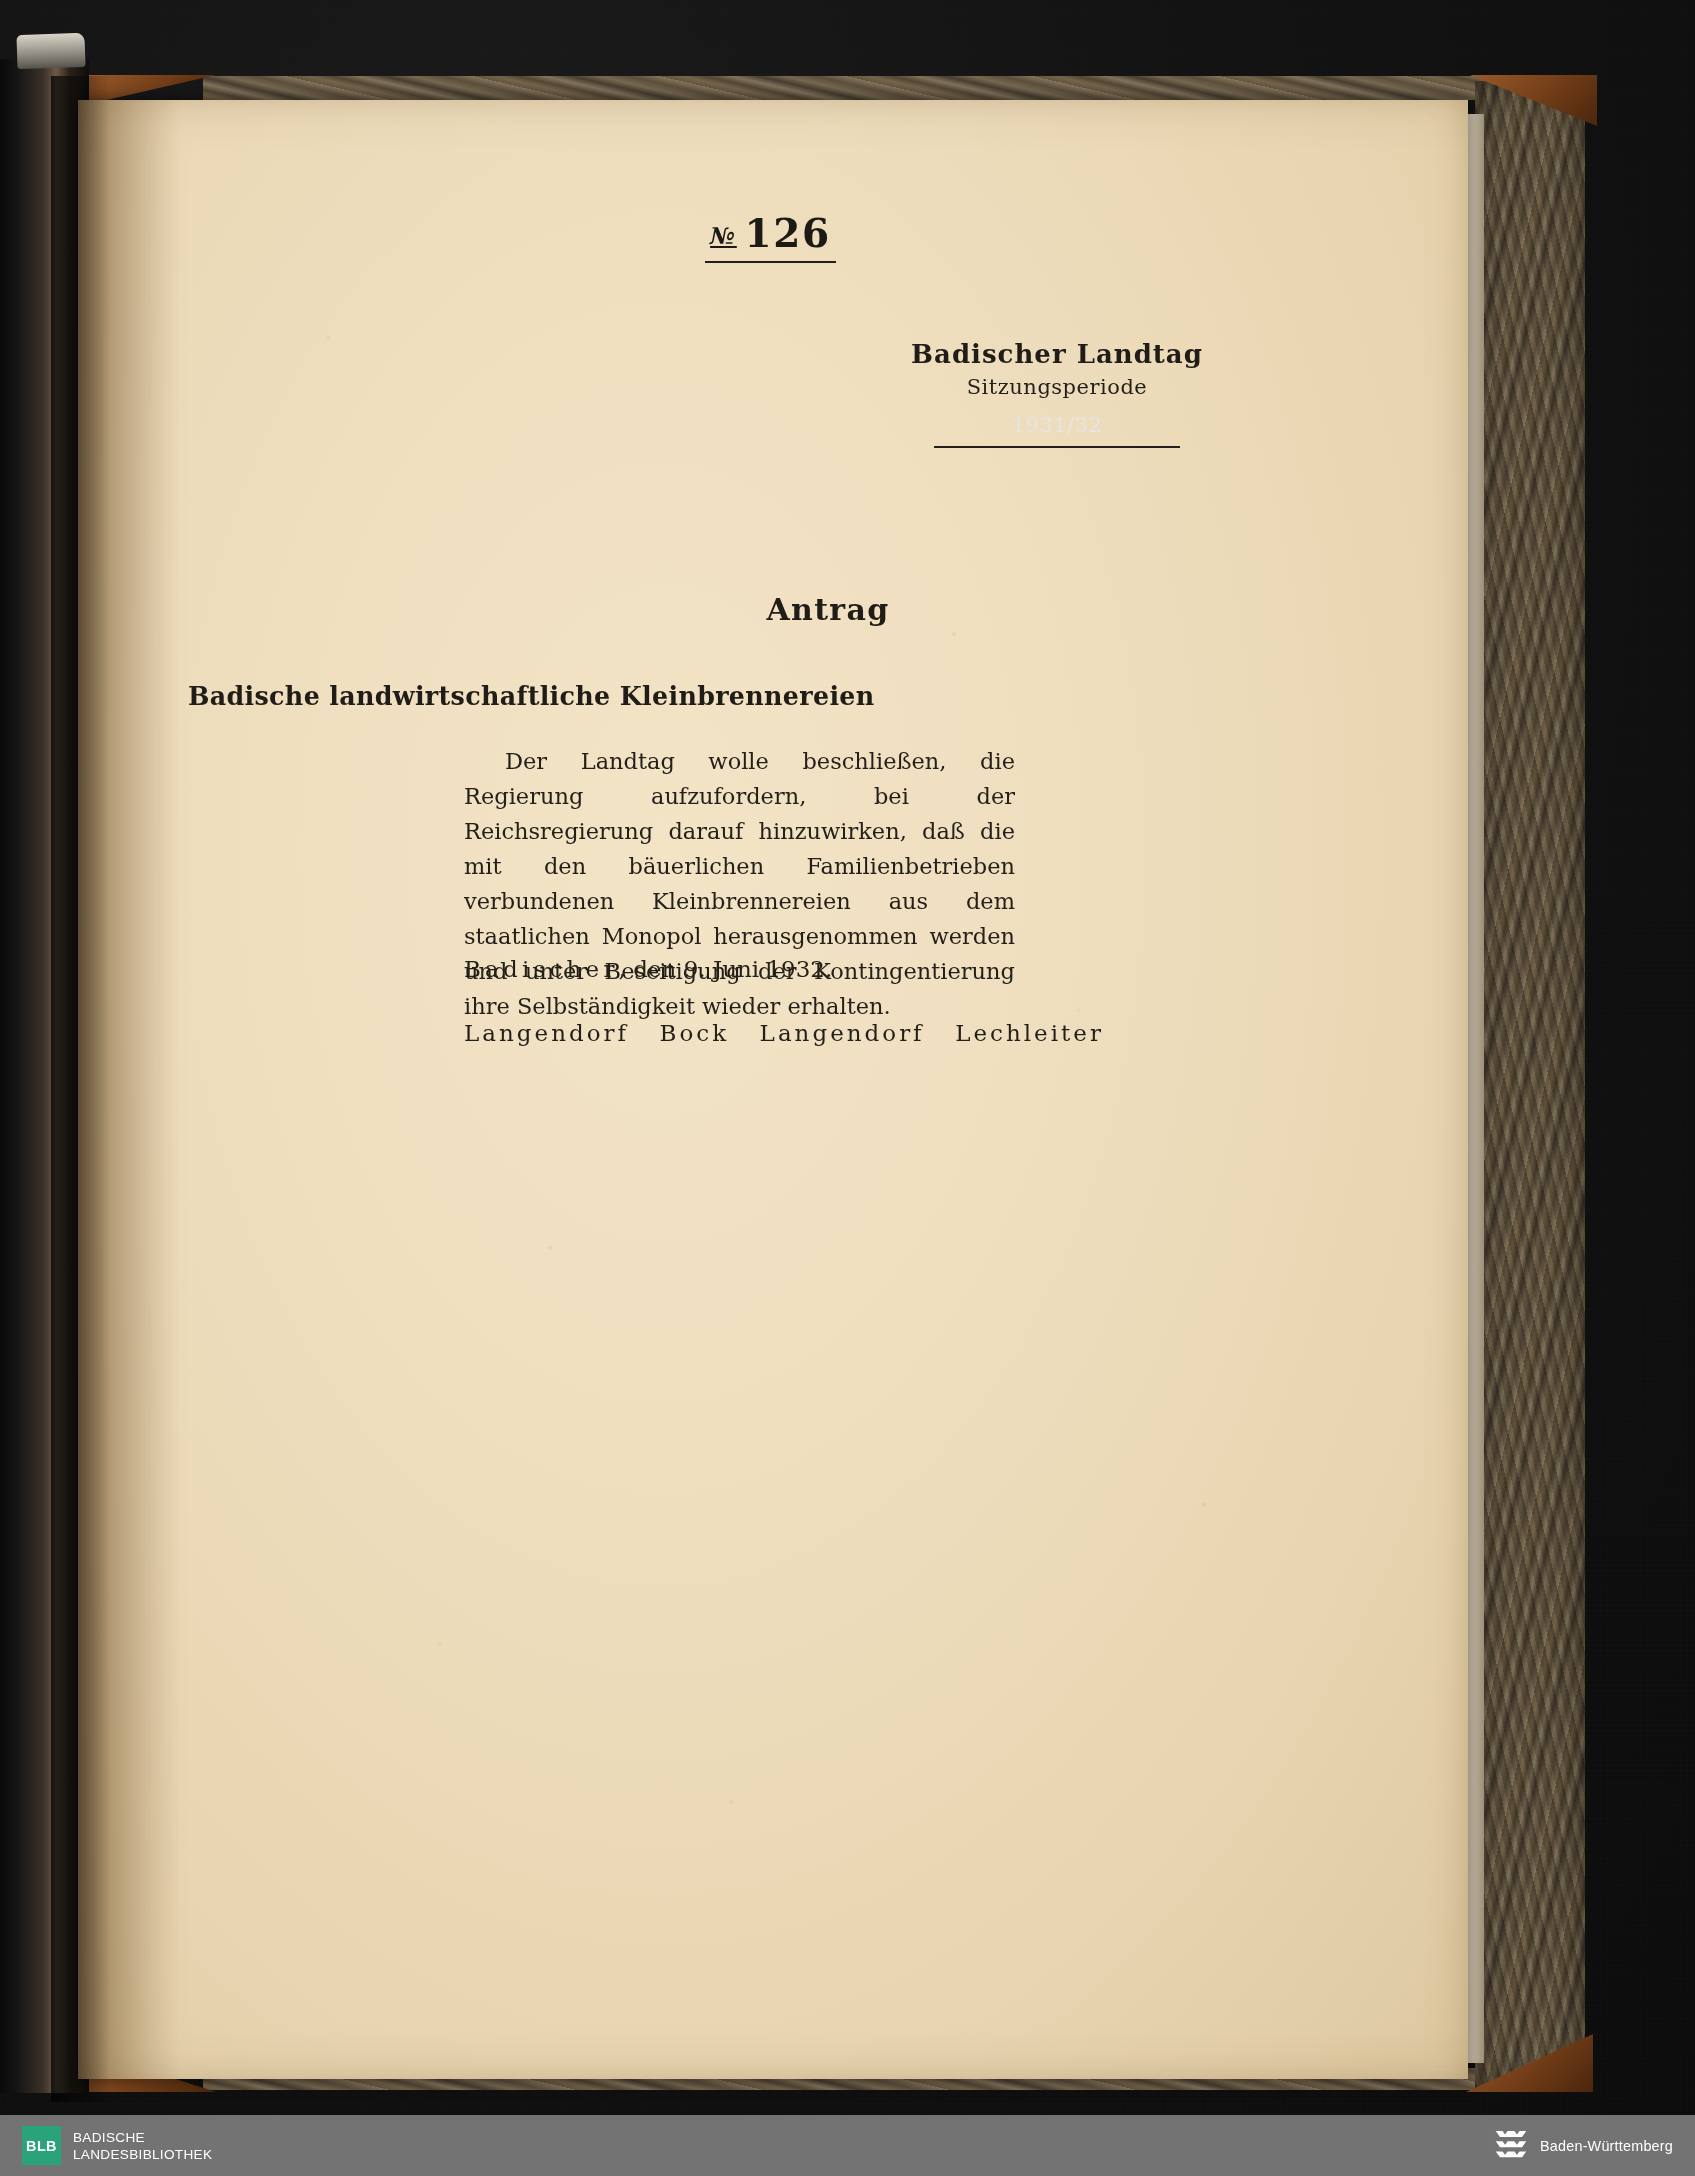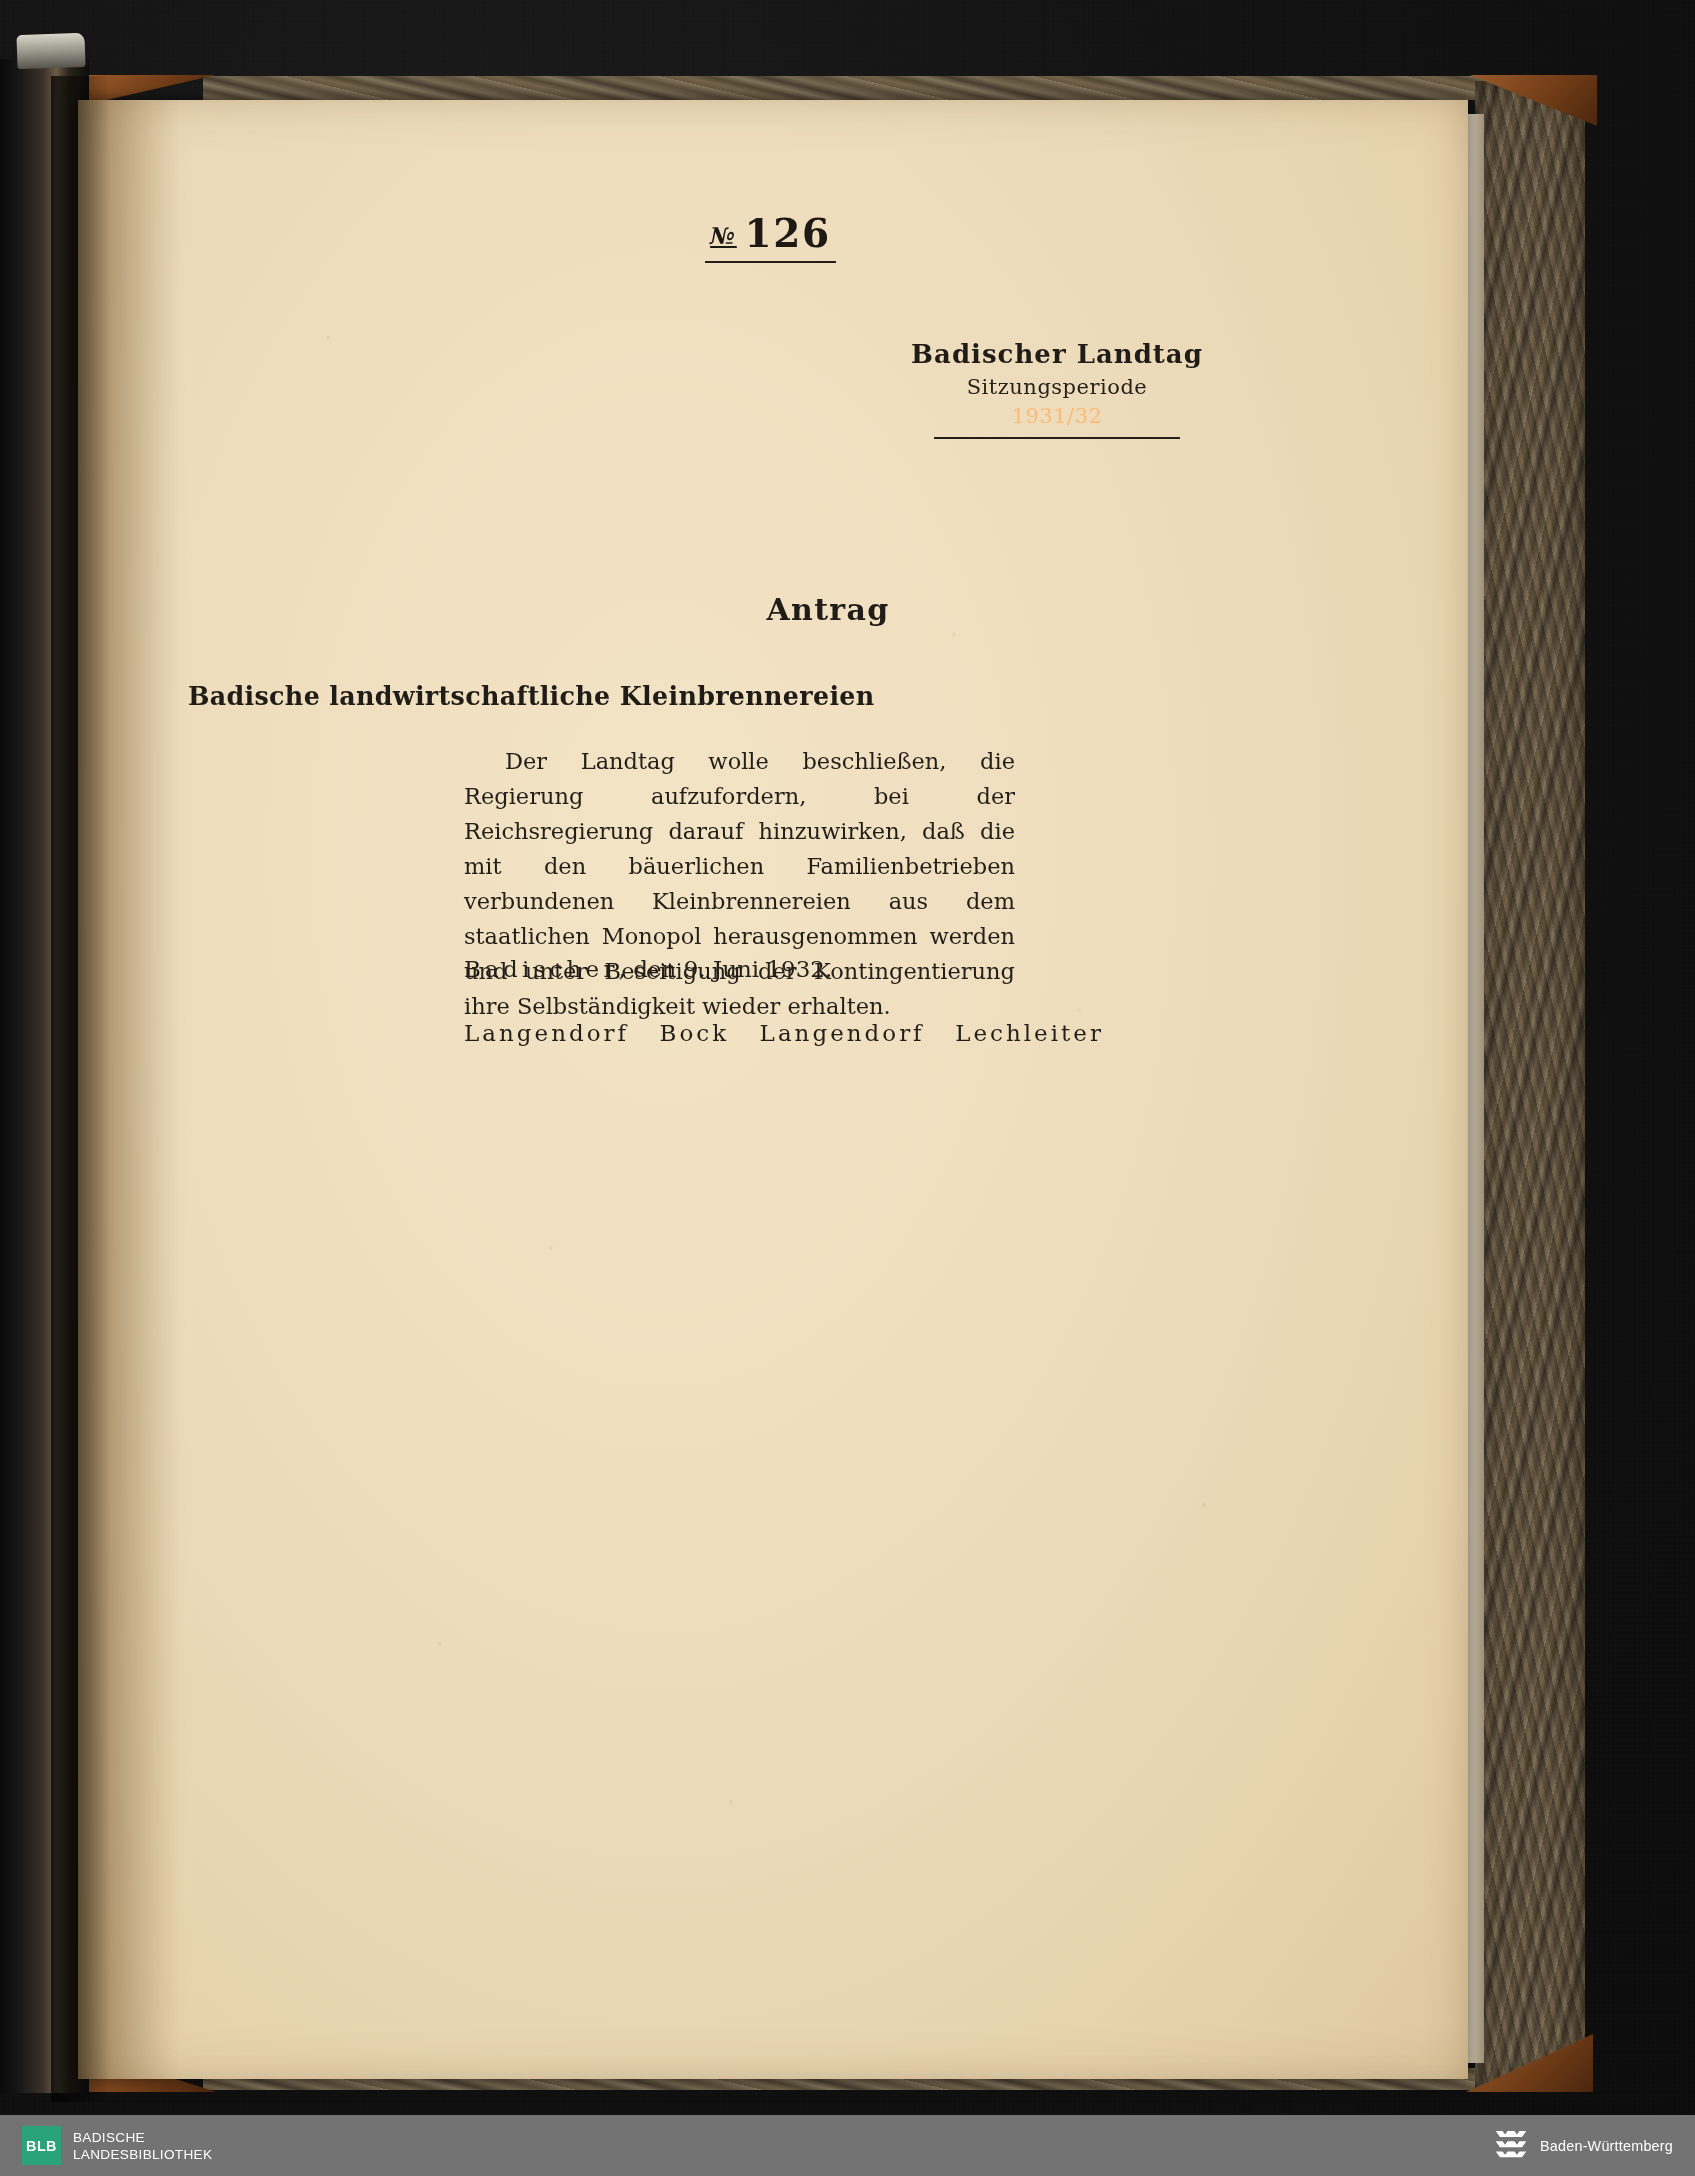--- a/index.html
+++ b/index.html
@@ -232,23 +232,23 @@
   #assembly-block .a-sub {
     font-family: "DejaVu Serif", serif;
     font-size: 21px;
     margin-top: 6px;
     letter-spacing: 0.5px;
     color: #231f19;
   }
   #assembly-block .a-period {
     font-family: "DejaVu Serif", serif;
     font-size: 21px;
-    margin-top: 5px;
+    margin-top: 14px;
     letter-spacing: 0.5px;
-    color: #fdba74;
+    color: #e5e5e5;
   }
   #assembly-rule {
     margin: 8.5px auto 0 auto;
     width: 246px;
     height: 2.5px;
     background: #241f19;
   }
 
   #doc-kind {
     position: absolute;

